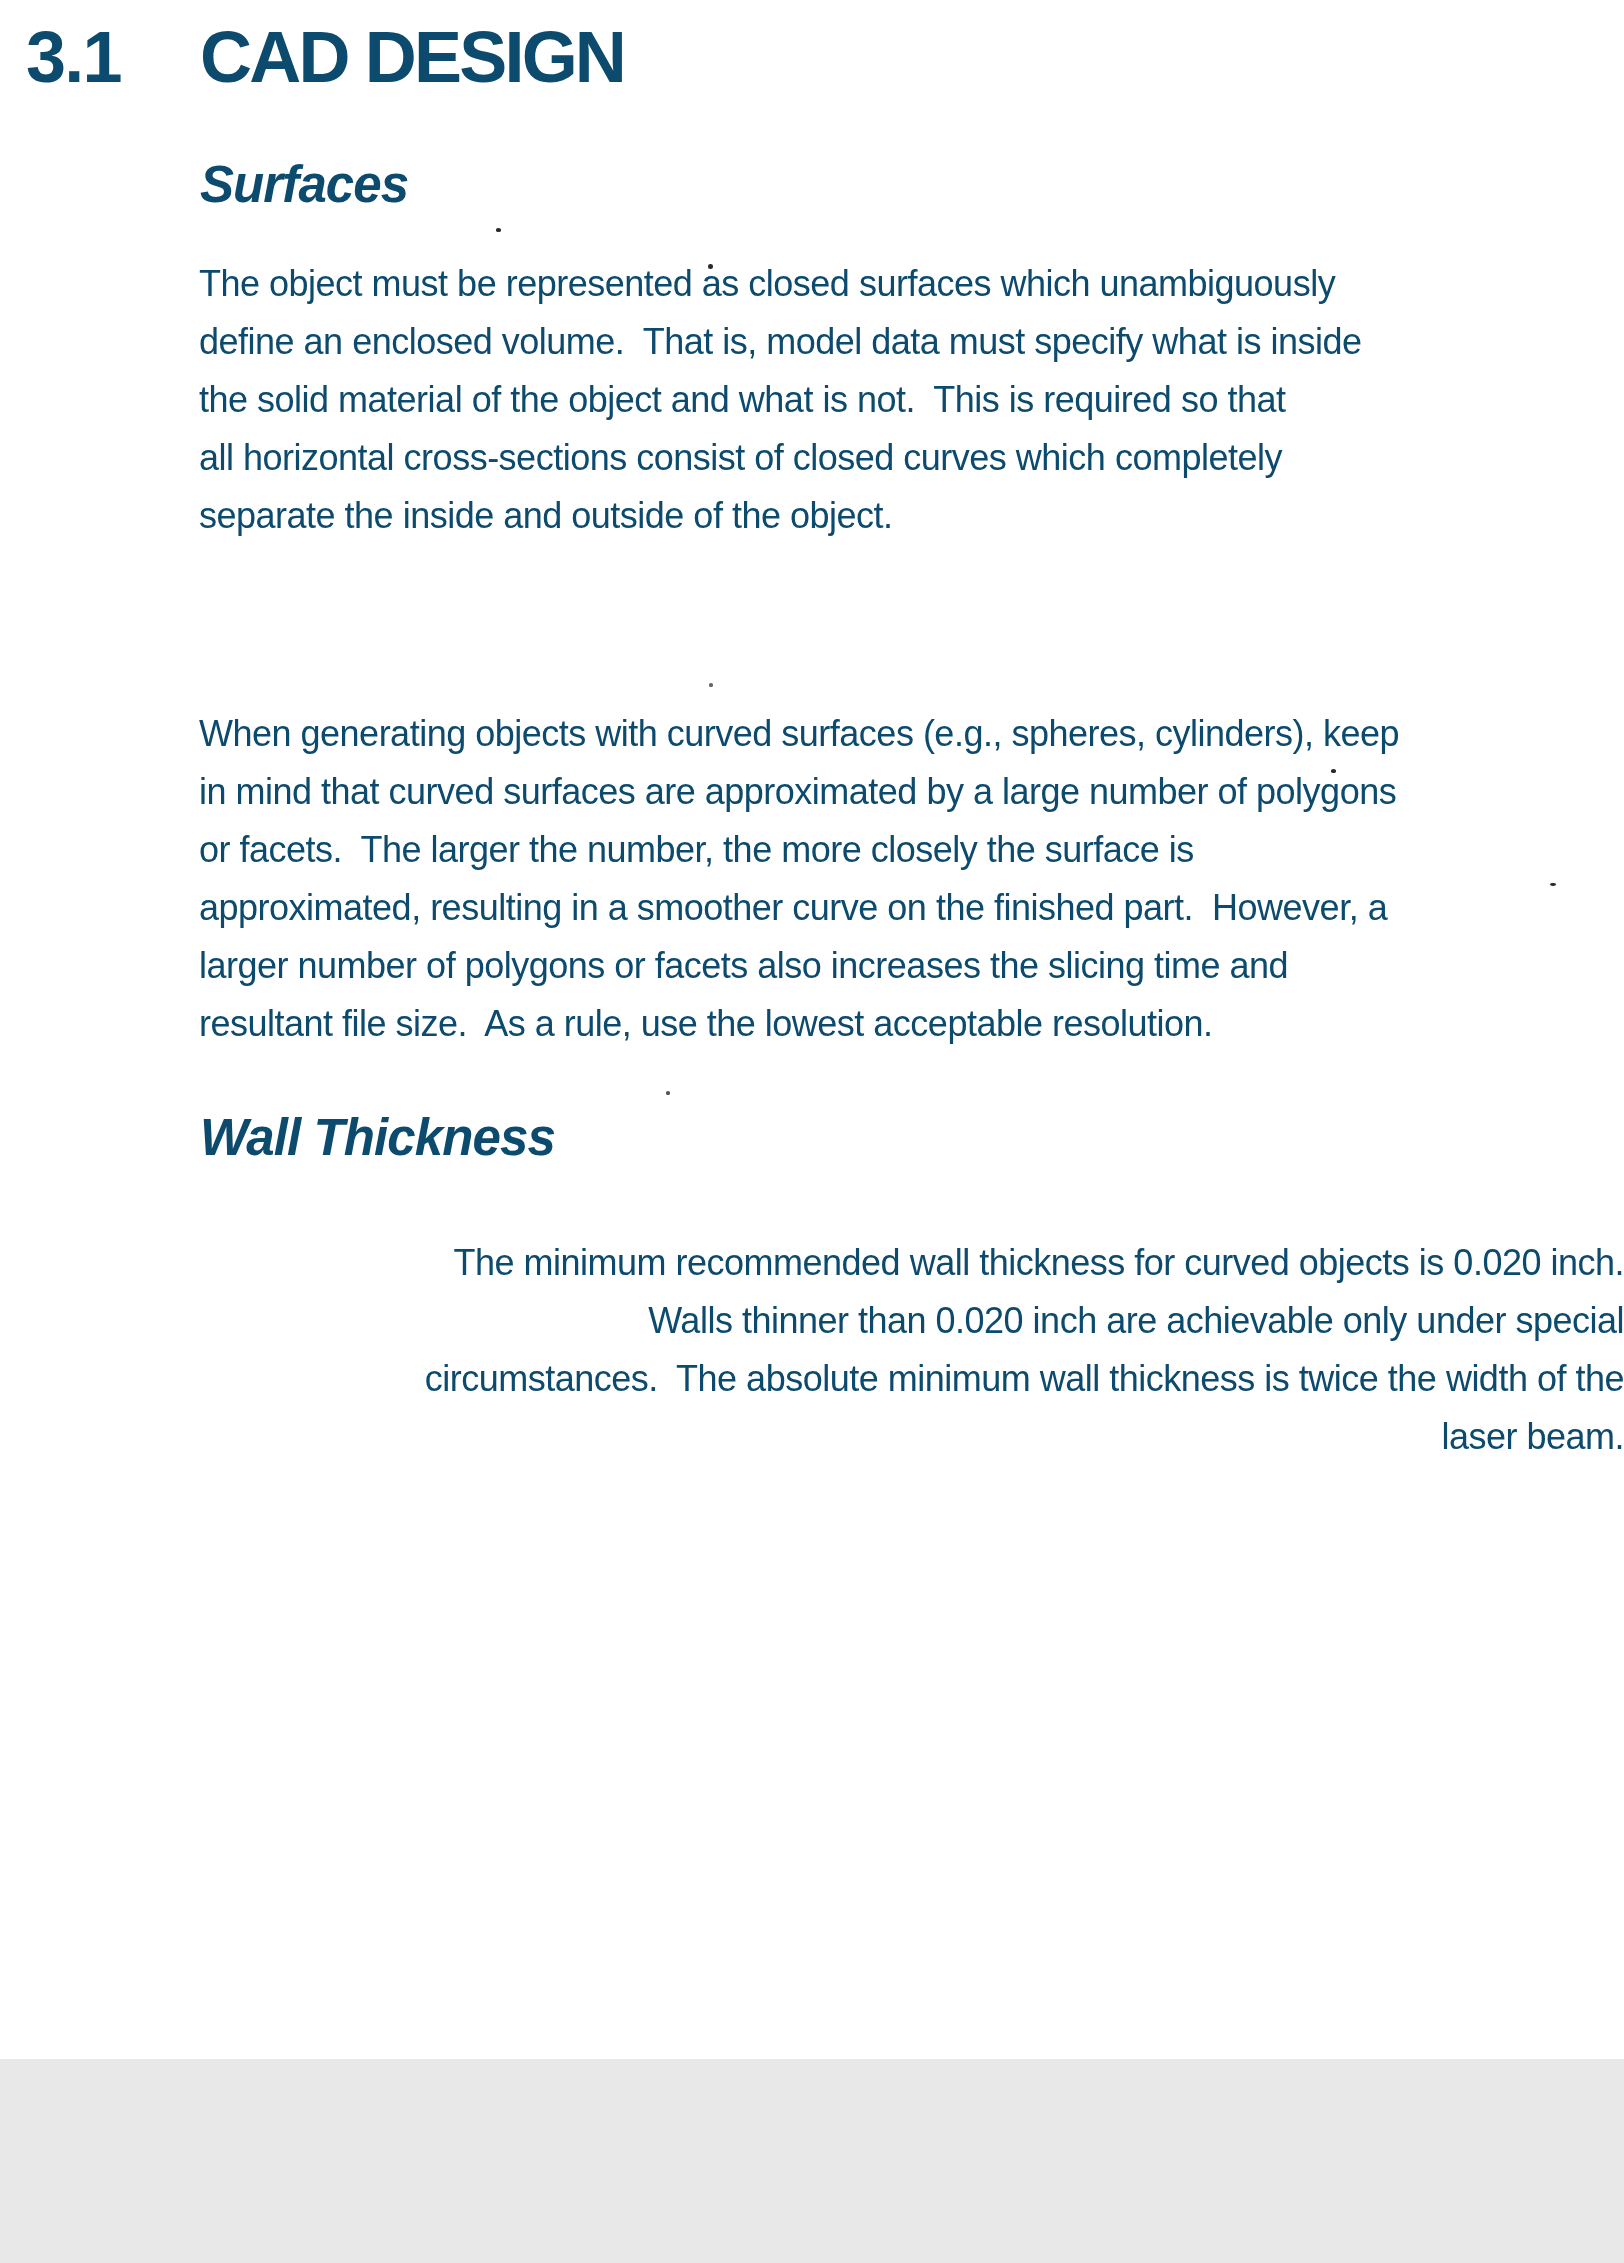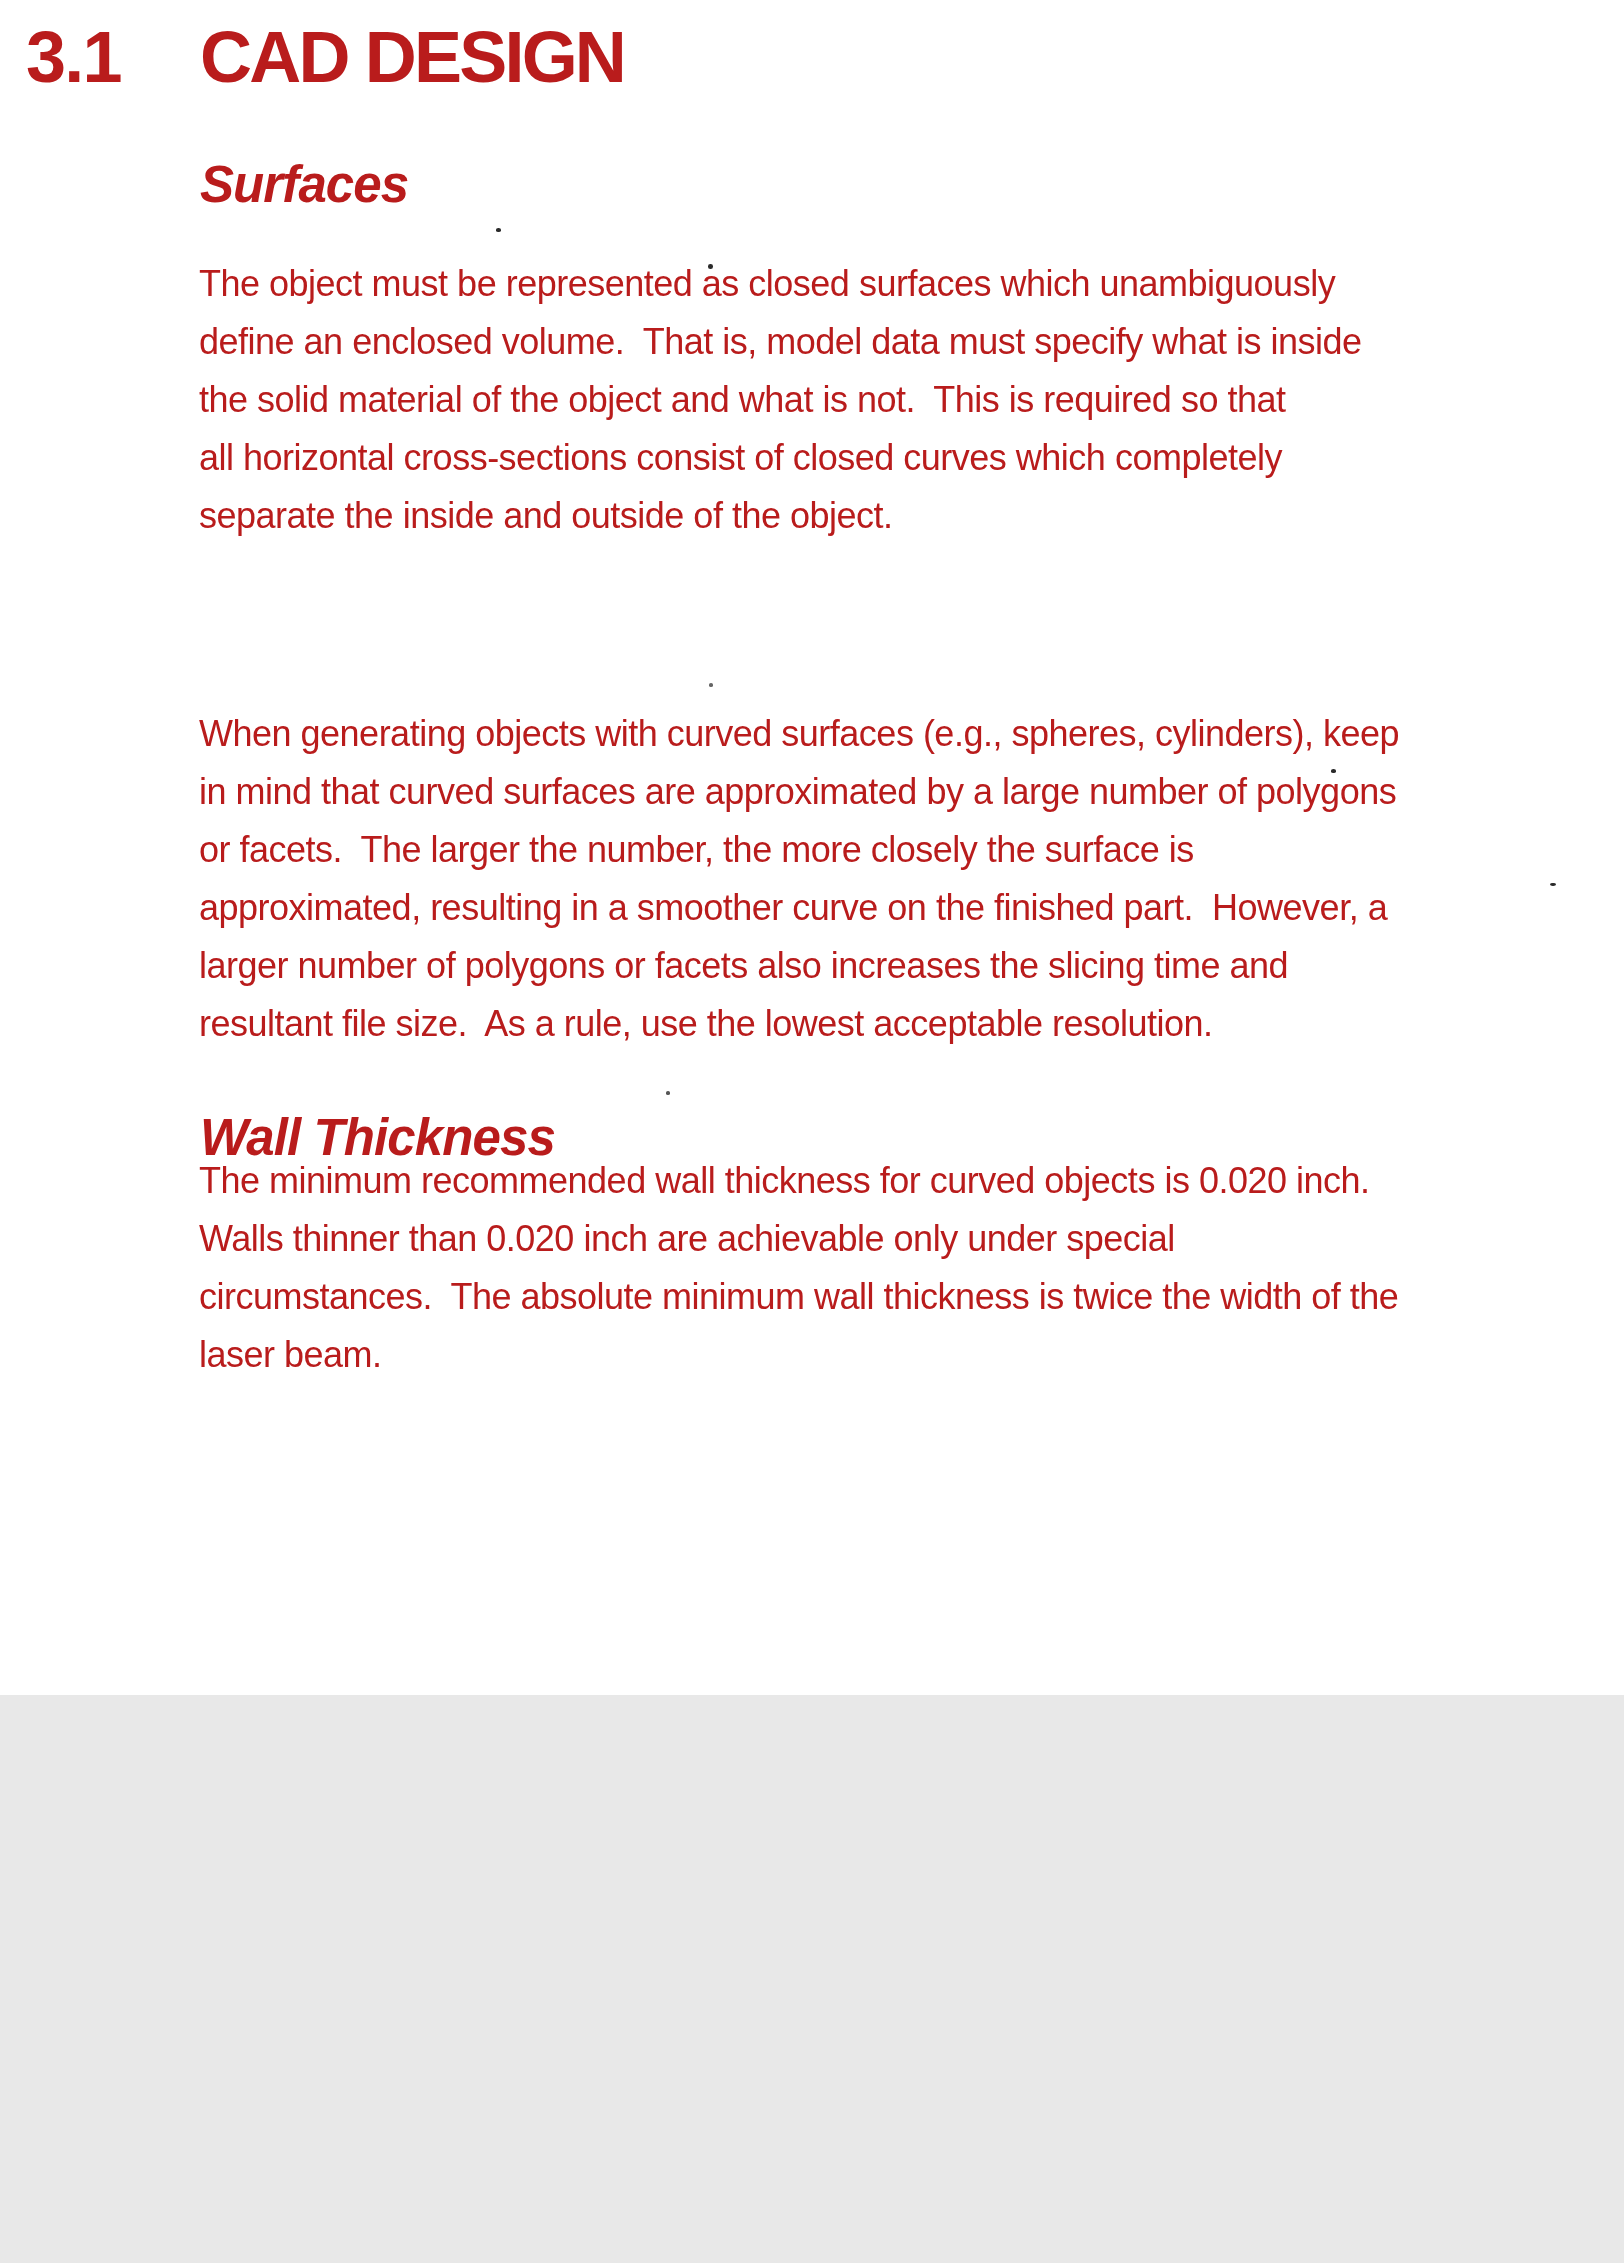--- a/index.html
+++ b/index.html
@@ -1,22 +1,22 @@
 <!DOCTYPE html>
 <html style="font-size:14.8px"><head>
 <meta charset="utf-8">
 <style>
   html, body { margin: 0; padding: 0; background: #e8e8e8; }
   .page {
     position: relative;
     width: 1624px;
-    height: 1695px;
+    height: 2059px;
     background: #ffffff;
     font-family: "Liberation Sans", sans-serif;
-    color: #b91c1c;
+    color: #0c4a6e;
     overflow: hidden;
   }
   .title-num {
     position: absolute;
     left: 26px;
     top: 14px;
     font-size: 72px;
     font-weight: 700;
     letter-spacing: -1.8px;
     line-height: 1.2;
@@ -46,21 +46,21 @@
     position: absolute;
     left: 199px;
     width: 1425px;
     font-size: 36px;
     line-height: 58px;
     letter-spacing: -0.5px;
     white-space: pre;
   }
   .para.p1 { top: 255px; }
   .para.p2 { top: 692px; margin-top: 13px; }
-  .para.p3 { top: 1152px; }
+  .para.p3 { top: 1234px; text-align: right; }
   .footer-left {
     position: absolute;
     left: 162px;
     top: 2171px;
     font-size: 49px;
     font-weight: 400;
     letter-spacing: -0.9px;
     line-height: 1.2;
   }
   .footer-center {

